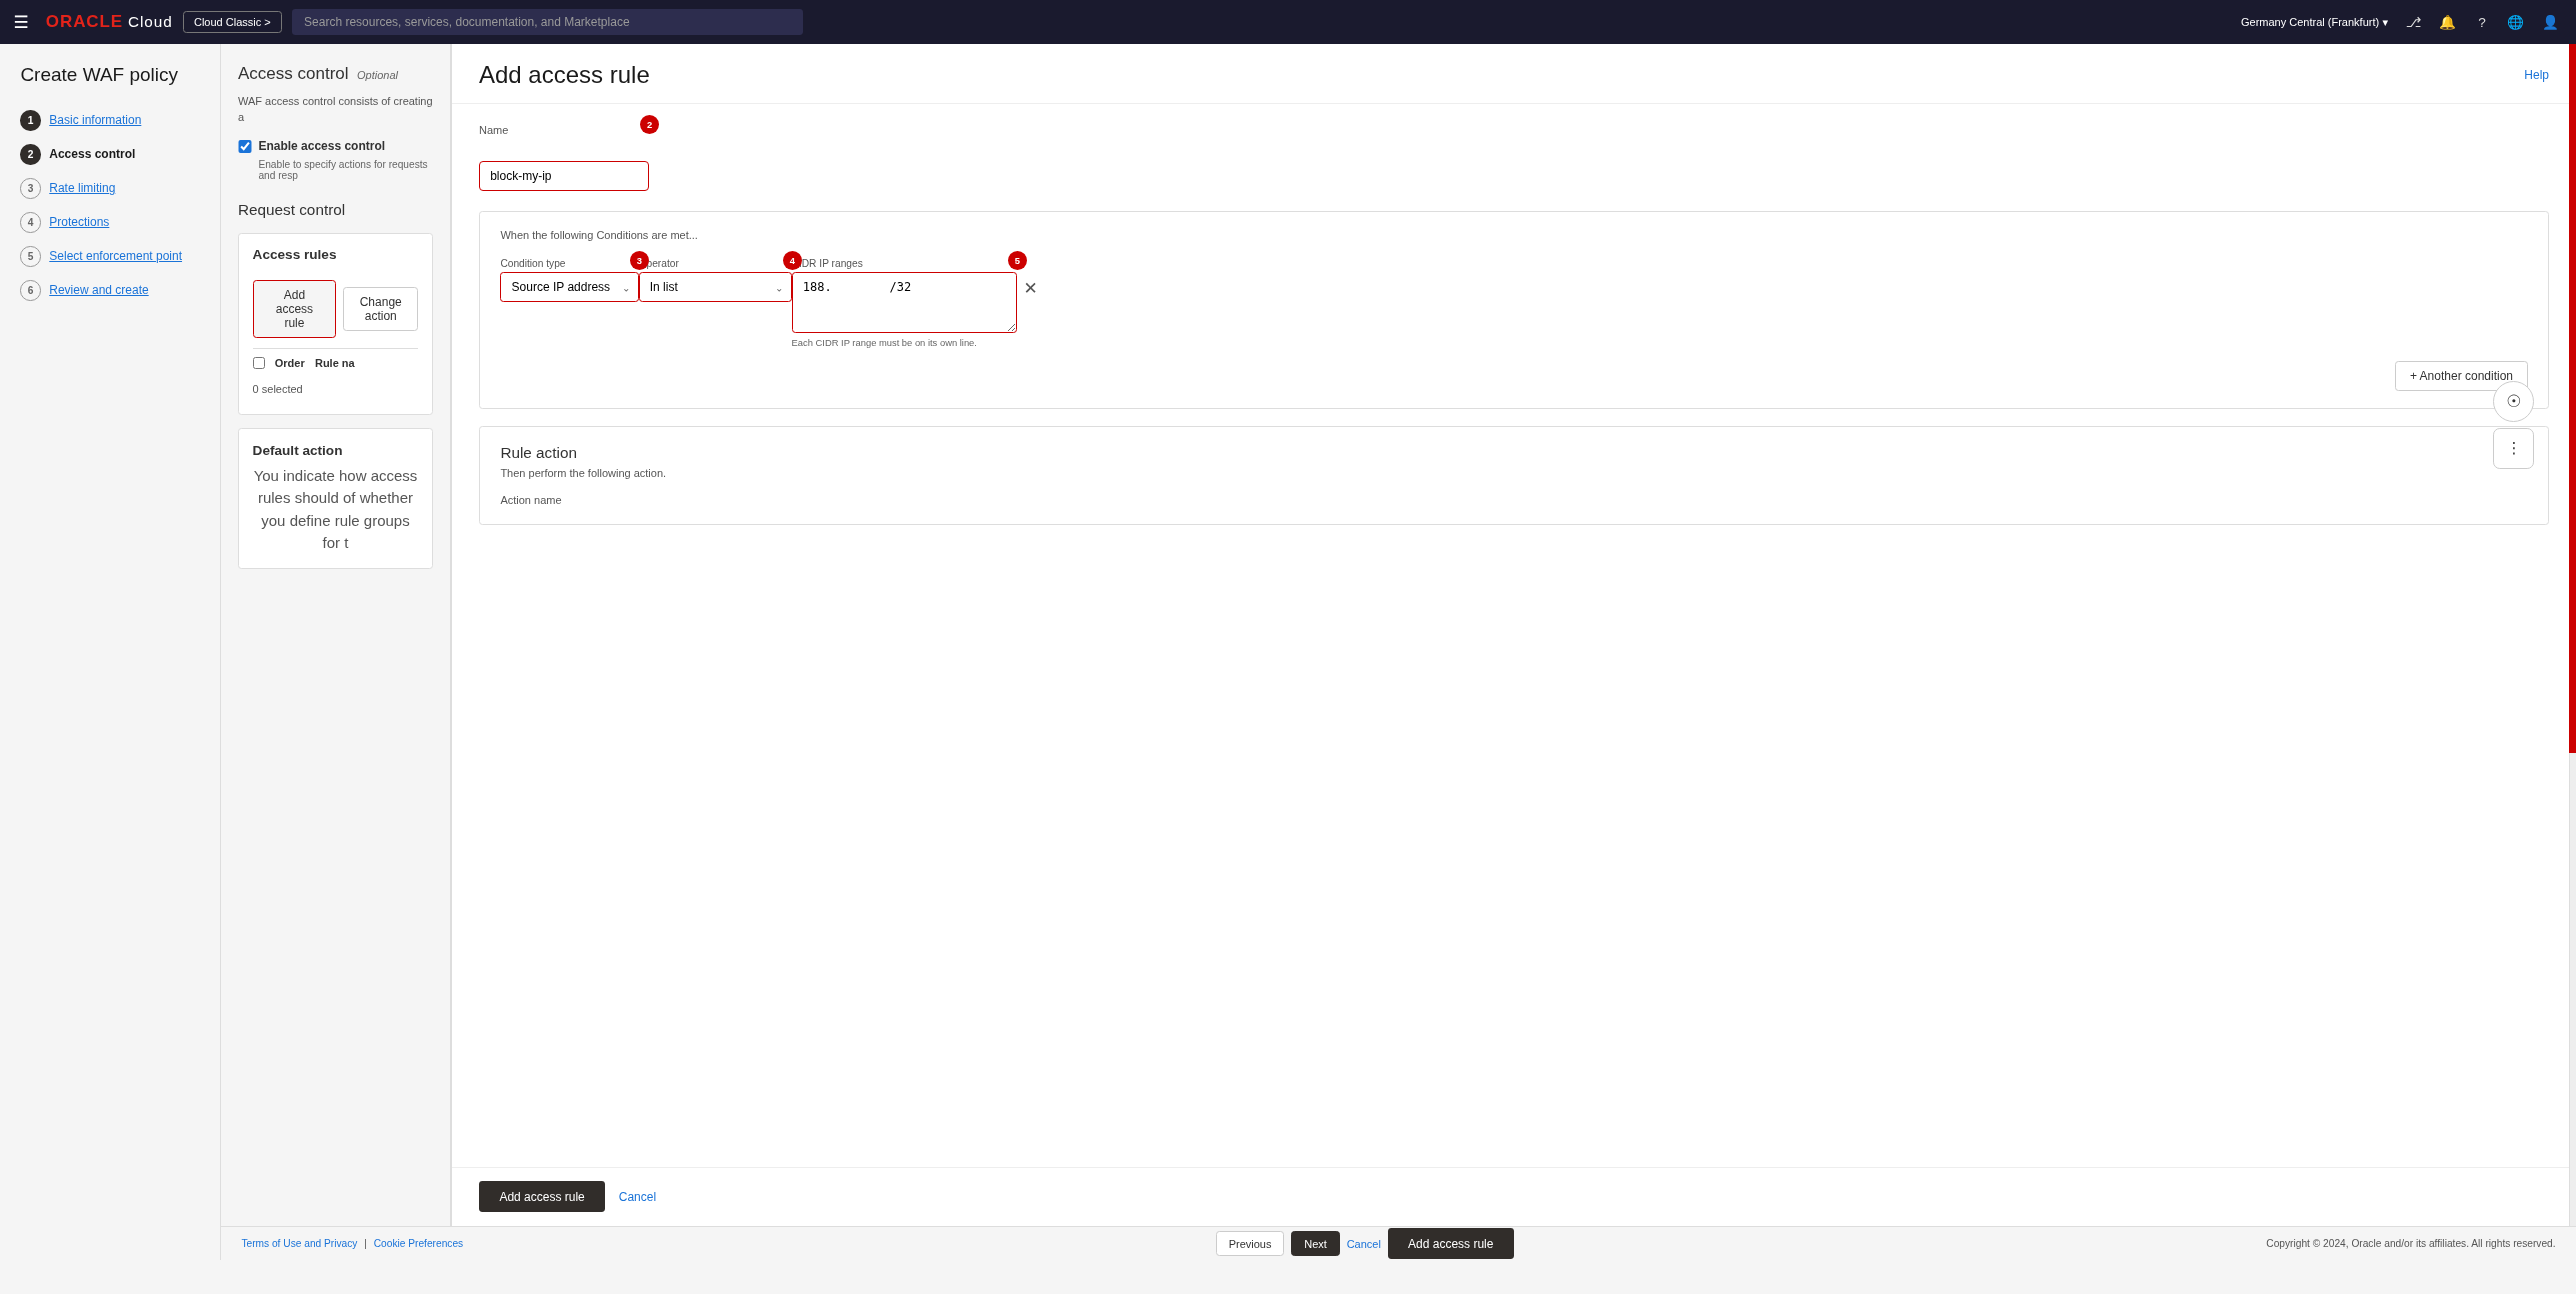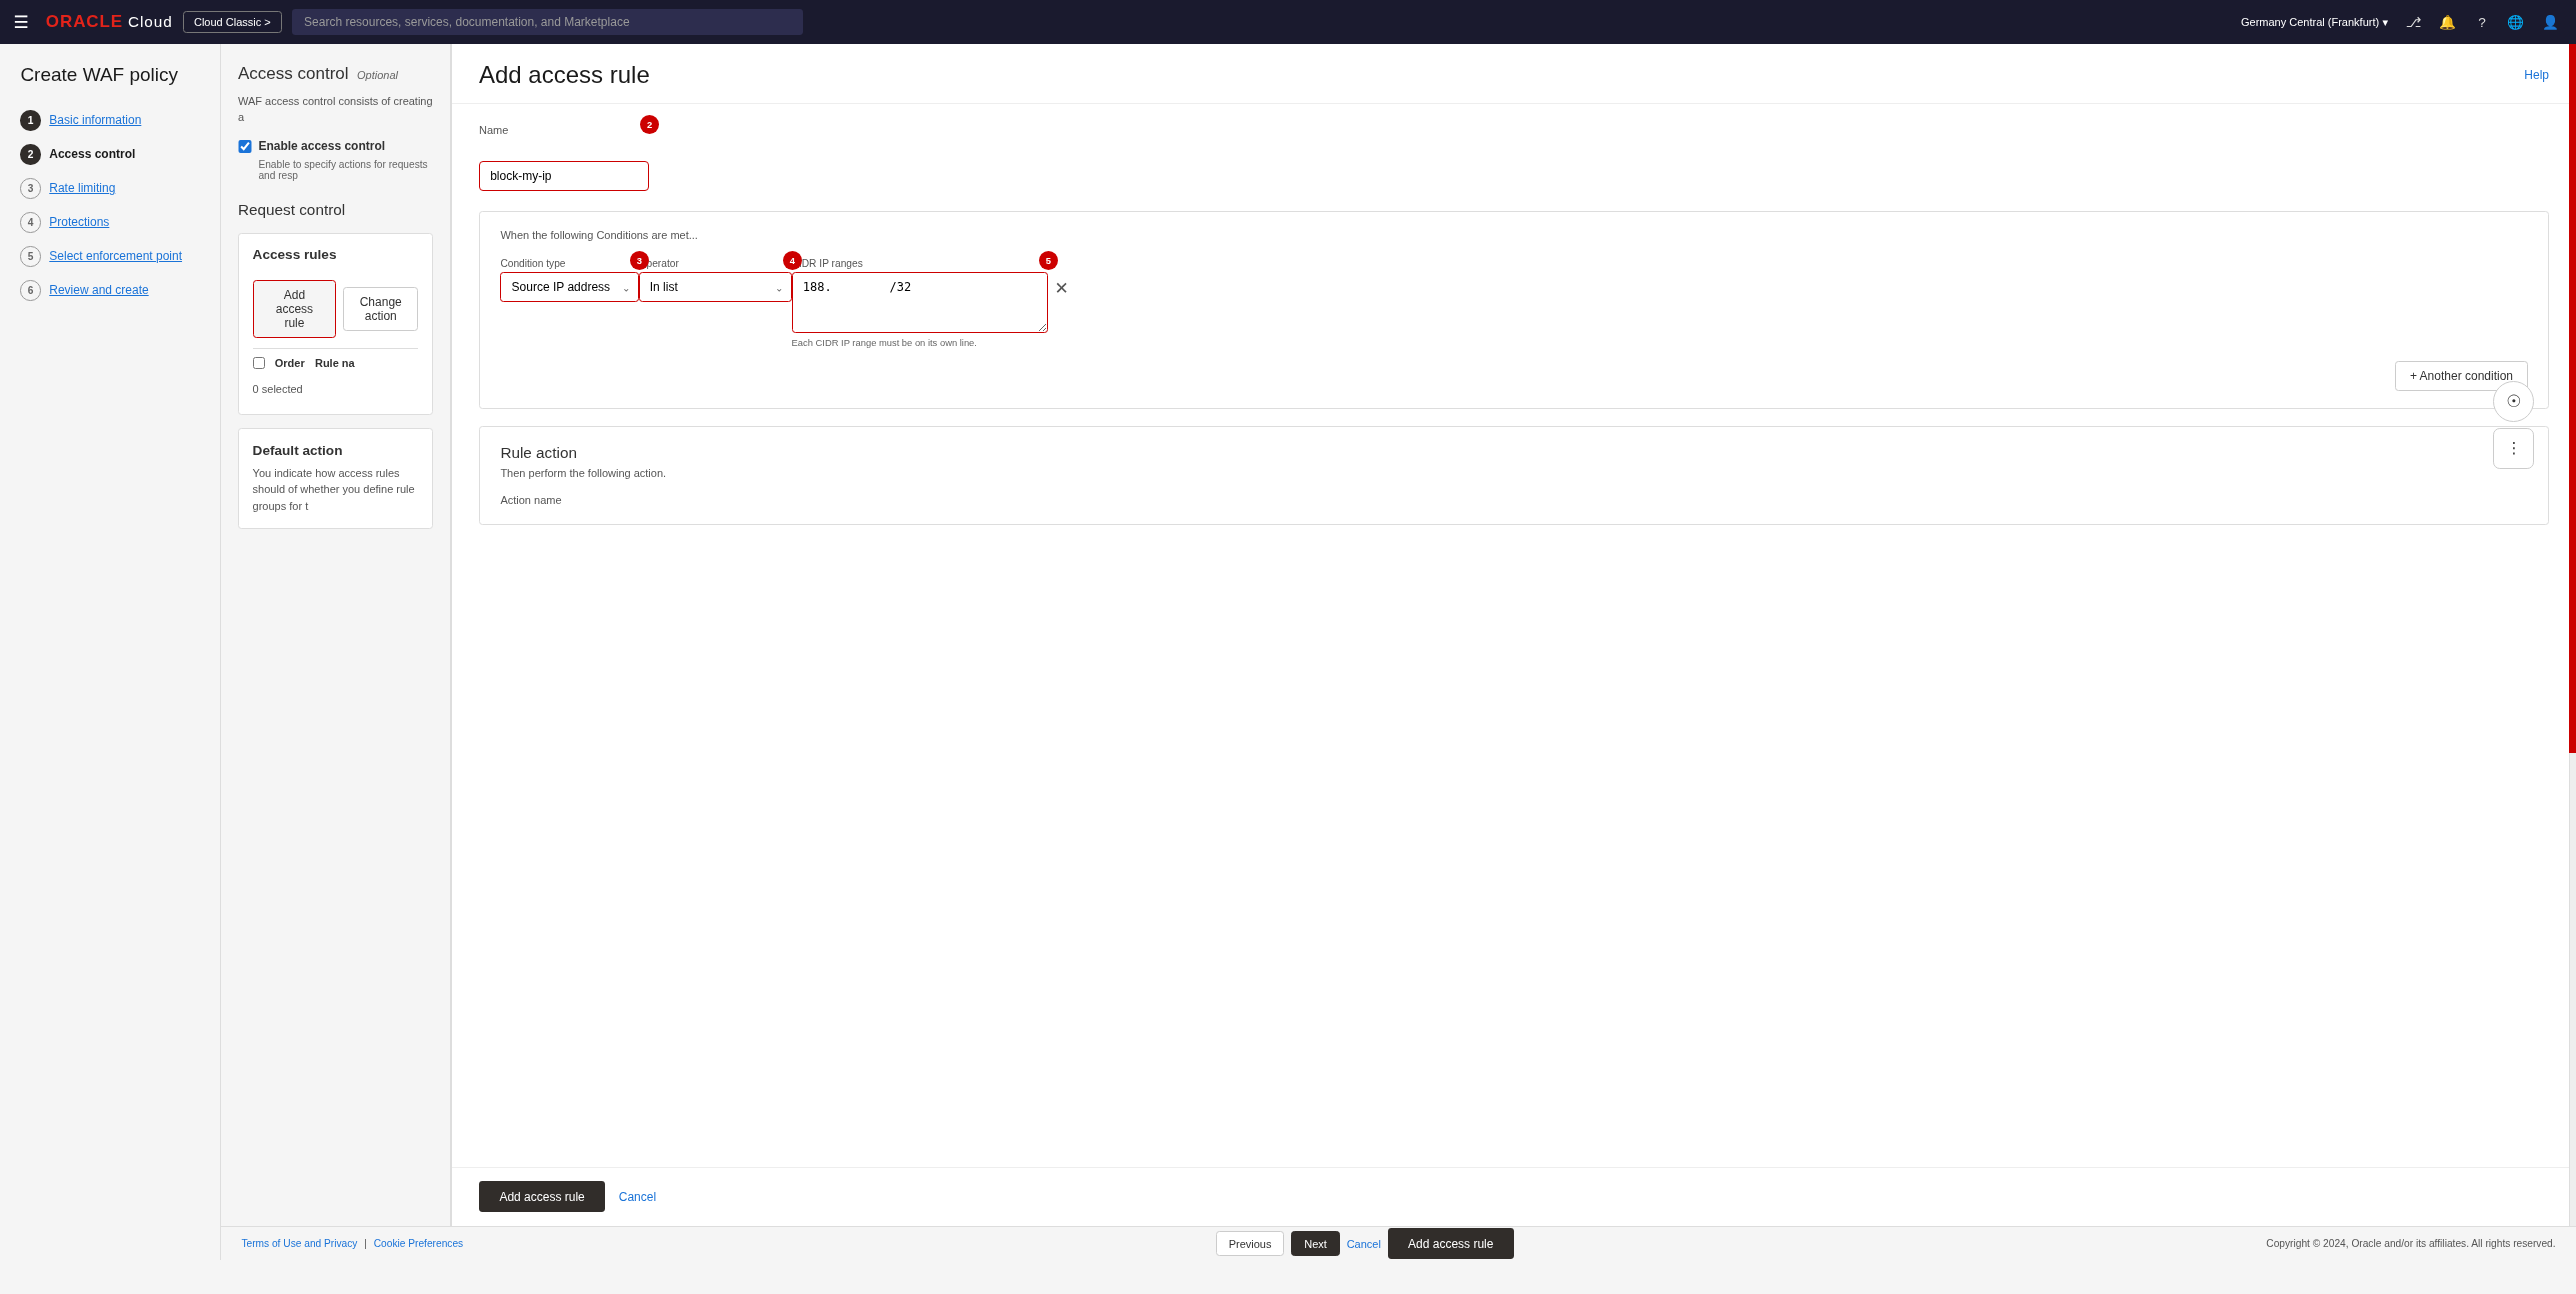--- a/index.html
+++ b/index.html
@@ -121,21 +121,21 @@
       cursor: pointer;
       font-size: 12px;
       border-radius: 3.4px;
     }
     .table-header { display: flex; align-items: center; gap: 10.2px; padding: 8.5px 0; border-top: 0.9px solid #ddd; margin-top: 10.2px; font-weight: 600; font-size: 11px; color: #333; }
     .table-header input[type=checkbox] { width: 12px; height: 12px; }
     .selected-count { font-size: 11px; color: #555; padding: 5.1px 0; }
 
     .default-action-box { background: white; border: 0.9px solid #ddd; border-radius: 3.4px; padding: 13.6px; }
     .default-action-title { font-size: 13.6px; font-weight: 600; margin-bottom: 6.8px; }
-    .default-action-desc { font-size: 11px; color: #555; line-height: 1.5; }
+    .default-action-desc { font-size: 15px; color: #555; line-height: 1.5; text-align: center; }
 
     
     .modal-panel {
       flex: 1;
       background: white;
       border-left: 0.9px solid #ddd;
       display: flex;
       flex-direction: column;
       overflow-y: auto;
       position: relative;
@@ -200,21 +200,21 @@
       pointer-events: none;
       color: #666;
       font-size: 10.2px;
     }
 
     .cidr-textarea {
       border: 1.7px solid #c00;
       border-radius: 3.4px;
       padding: 6.8px 10.2px;
       font-size: 12px;
-      width: 256px;
+      width: 225px;
       height: 61px;
       resize: vertical;
       outline: none;
       font-family: monospace;
     }
     .cidr-hint { font-size: 9.4px; color: #666; margin-top: 3.4px; }
 
     .remove-btn {
       background: none;
       border: none;

